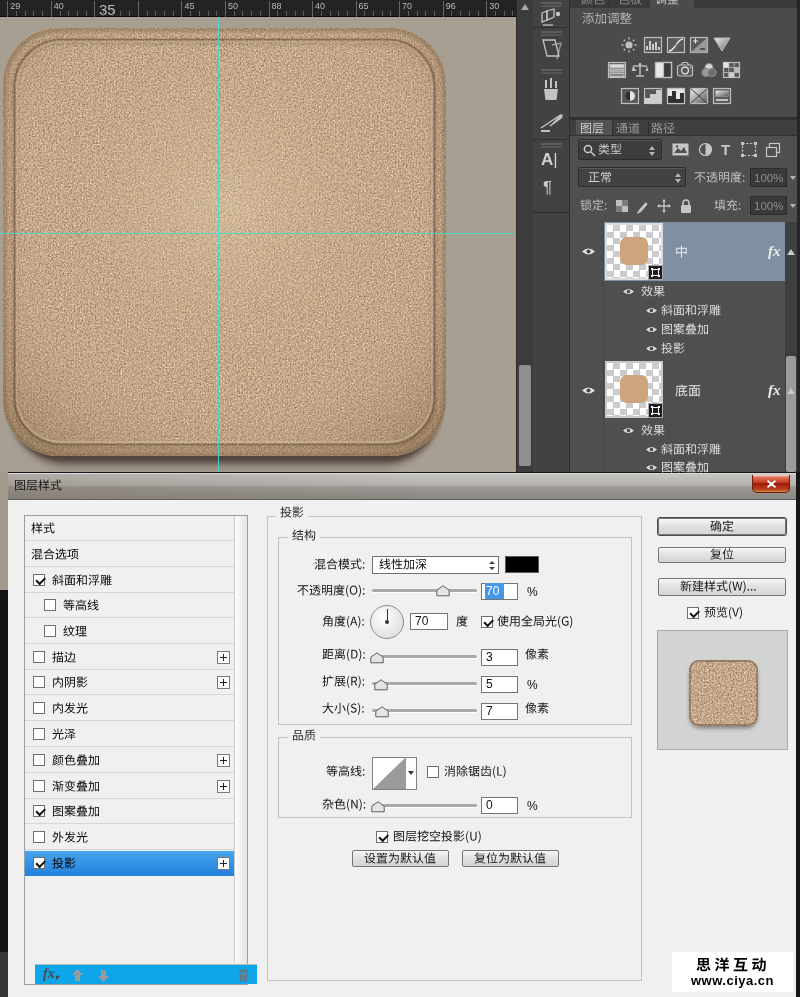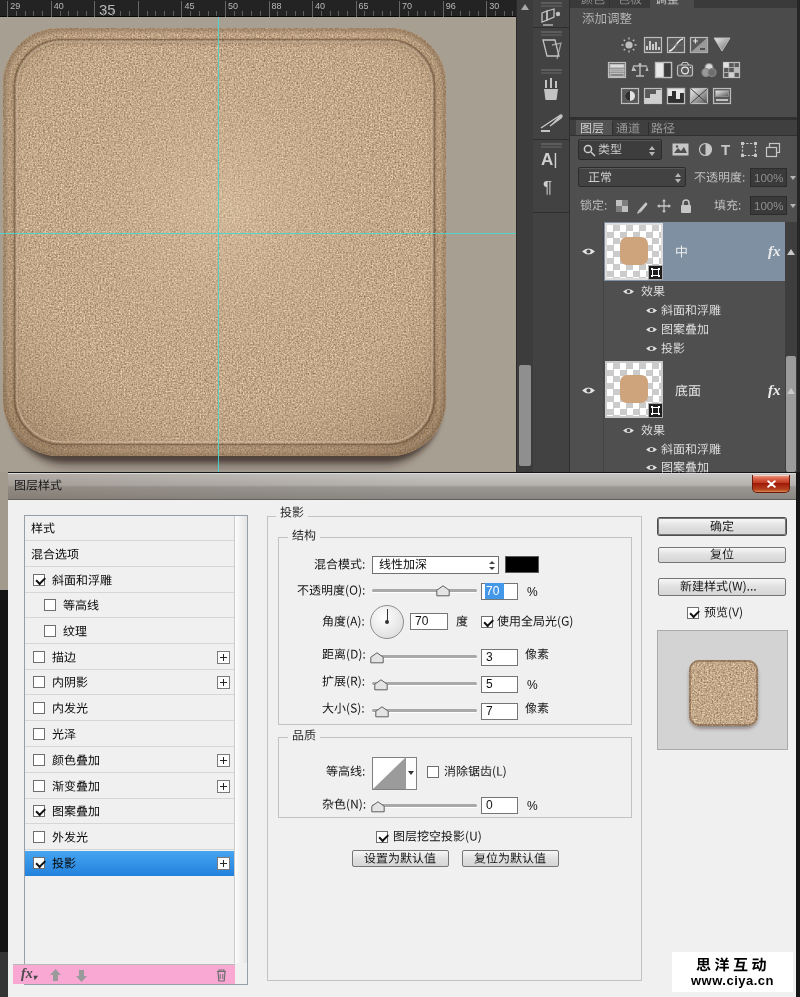--- a/index.html
+++ b/index.html
@@ -581,21 +581,21 @@
 <div class="a" style="left:25px;top:851px;width:209px;height:25px;background:linear-gradient(#47a5f1,#2281dc)"></div>
 <div class="cb ck" style="left:33px;top:857px"></div>
 <svg class="zr" style="left:52px;top:857px;width:26px;height:15px">
     <g fill="#0a0a0a" transform="translate(0 10.56)">
       <use href="#g33" transform="translate(0.0 0)"></use>
       <use href="#g20" transform="translate(12.0 0)"></use>
     </g>
   </svg>
 <div class="plus" style="left:217px;top:857px"></div>
 <div class="a" style="left:234px;top:516px;width:13px;height:447px;background:linear-gradient(90deg,#fdfdfd,#e4e4e4);border-left:1px solid #cbcbcb"></div>
-<div class="a" style="left:13px;top:964px;width:222px;height:20px;background:#f9a8d4;border-top:1px solid #b8b8b8">
+<div class="a" style="left:35px;top:964px;width:222px;height:20px;background:#0ea5e9;border-top:1px solid #b8b8b8">
 <div class="a" style="left:8px;top:1px;font-family:'Liberation Serif',serif;font-style:italic;font-weight:bold;font-size:14px;color:#4a4a4a">fx<span style="font-size:8px;vertical-align:-2px">▾</span></div>
 <svg class="a" width="13" height="13" style="left:36px;top:4px" fill="#9a9a9a">
       <path d="M6.5 0 L12 6 H9 V12 H4 V6 H1 Z"></path>
     </svg>
 <svg class="a" width="13" height="13" style="left:62px;top:4px" fill="#9a9a9a">
       <path d="M6.5 13 L12 7 H9 V1 H4 V7 H1 Z"></path>
     </svg>
 <svg class="a" width="13" height="14" style="left:202px;top:3px" fill="none" stroke="#6f6f6f" stroke-width="1.2">
       <path d="M2 3.5 H11 M4 3.5 V2 H9 V3.5 M3 3.5 L3.8 13 H9.2 L10 3.5"></path>
       <path d="M5.2 6 V11 M7.8 6 V11" stroke-width="1"></path>

